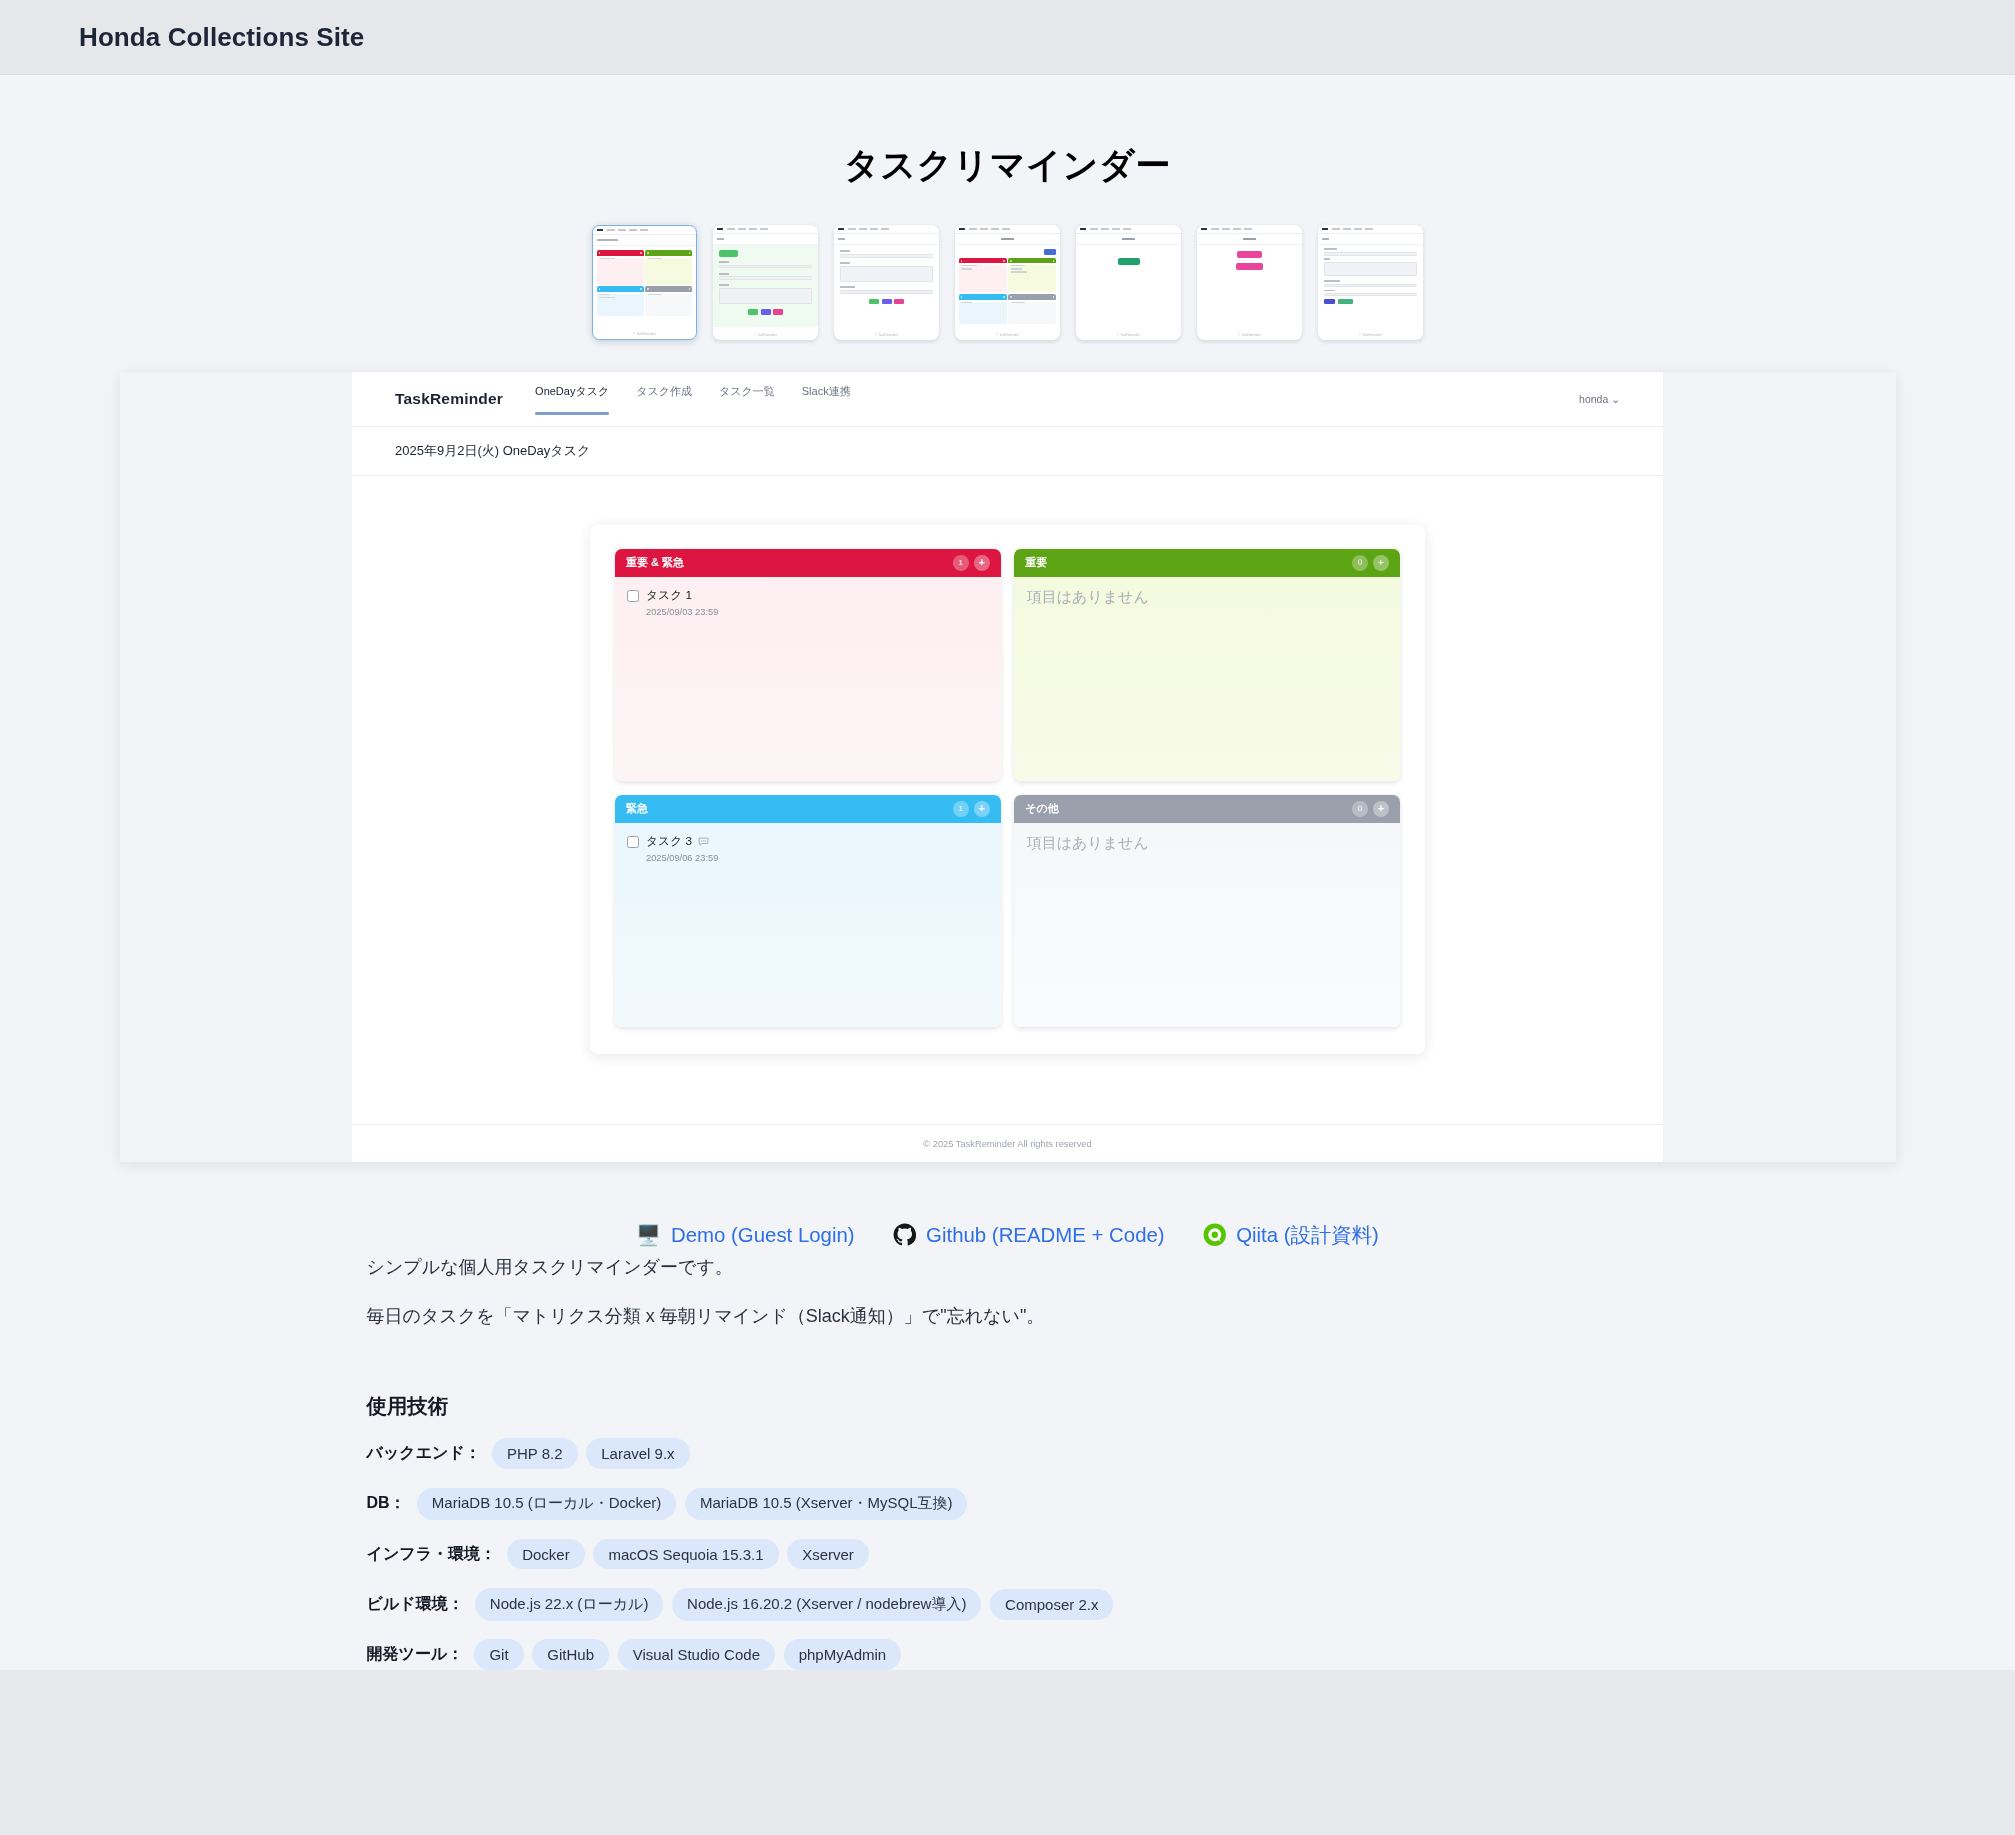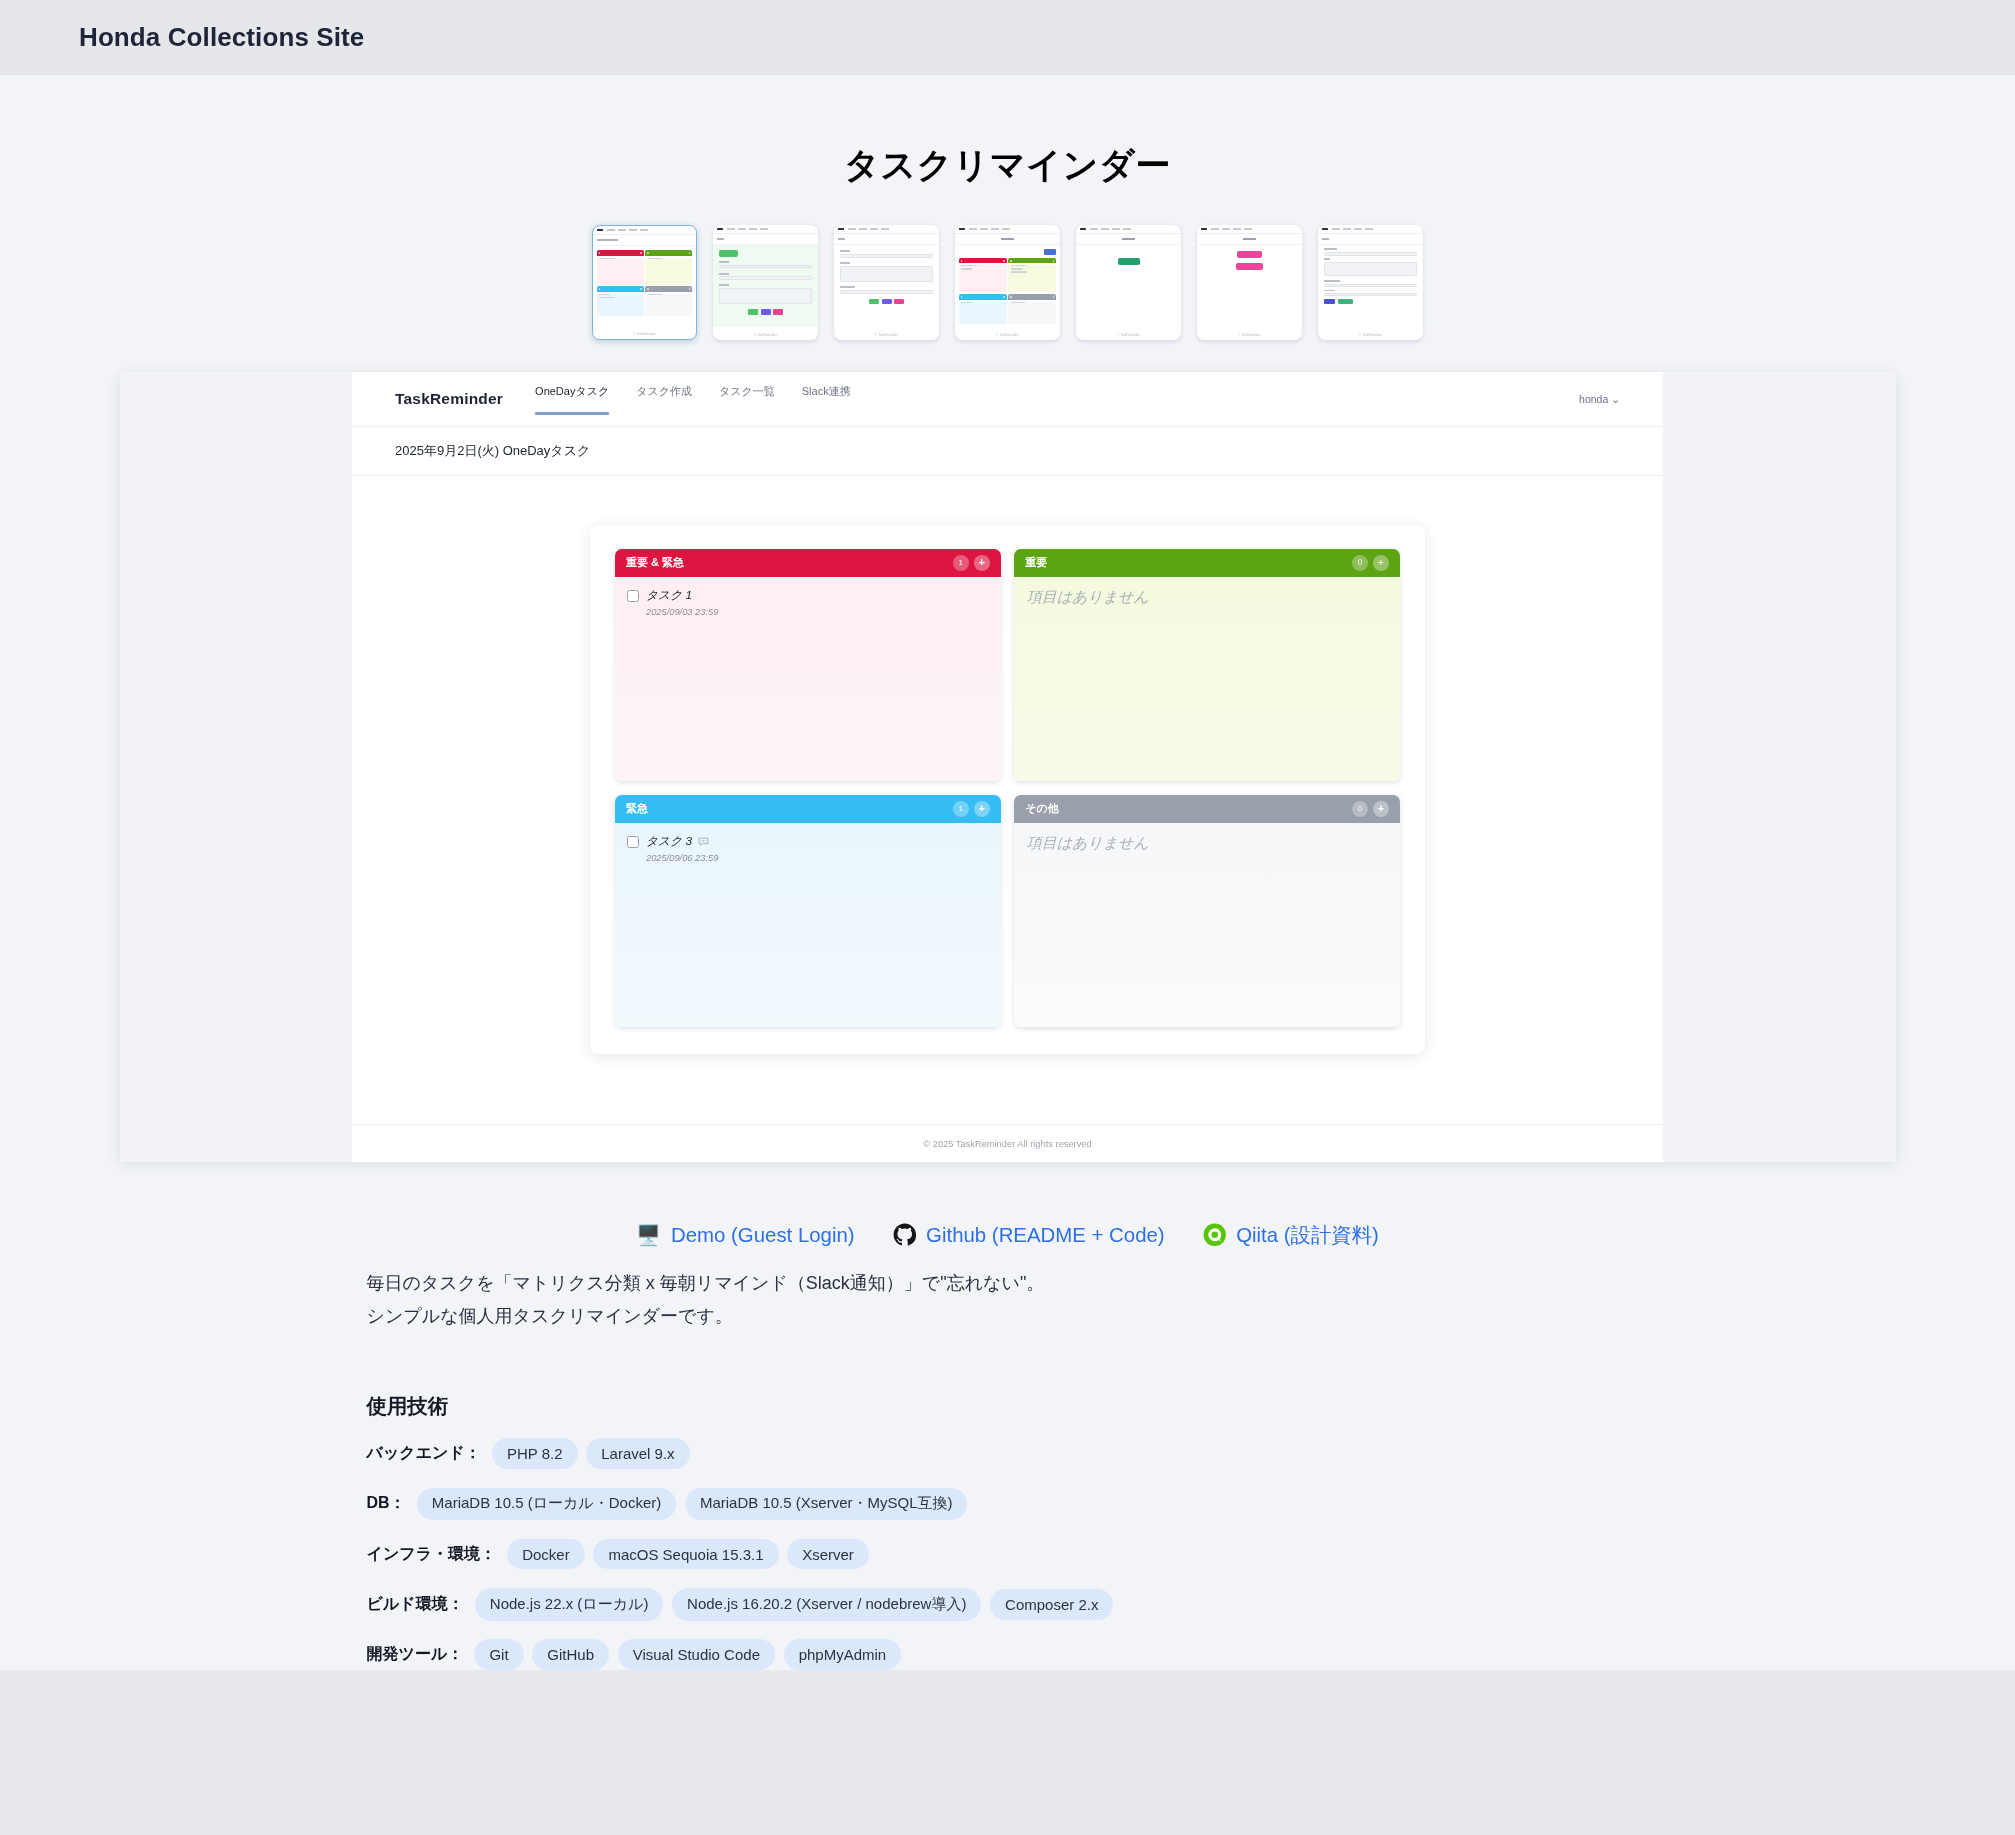--- a/index.html
+++ b/index.html
@@ -179,21 +179,21 @@
     display: flex; align-items: center; justify-content: center;
     font-size: 8px; font-weight: normal; color: #fff;
     margin-left: 5px;
   }
   .q-add {
     width: 16px; height: 16px; border-radius: 50%;
     background: rgba(255,255,255,.35);
     display: flex; align-items: center; justify-content: center;
     font-size: 11px; color: #fff; line-height: 1; margin-left: 5px;
   }
-  .q-body { height: 204px; padding: 11px 12.4px; font-style: italic; }
+  .q-body { height: 204px; padding: 11px 12.4px; }
   .q-body.lower { height: 204px; }
   .task-row { display: flex; align-items: flex-start; gap: 6.8px; }
   .task-check {
     width: 11.8px; height: 11.8px; border: 1.2px solid #9aa0ab;
     border-radius: 2.5px; background: #fff; flex: none; margin-top: 1.9px;
   }
   .task-main { }
   .task-name {
     font-size: 11.8px; color: #22262f;
     display: flex; align-items: center; gap: 5.6px;
@@ -626,22 +626,22 @@
       <svg width="23.5" height="23.5" viewBox="0 0 40 40">
         <circle cx="20" cy="20" r="19" fill="#55c500"></circle>
         <path d="M20 9a11 11 0 1 0 6.6 19.8l4 3.2-2.5-4.6A11 11 0 0 0 20 9zm0 5.5a5.5 5.5 0 1 1 0 11 5.5 5.5 0 0 1 0-11z" fill="#fff"></path>
       </svg>
       <span>Qiita (設計資料)</span>
     </a>
   </div>
 
   <div class="content section-pad">
 
+    <p class="overview-p" style="margin-top:5px">シンプルな個人用タスクリマインダーです。</p>
     <p class="overview-p">毎日のタスクを「マトリクス分類 x 毎朝リマインド（Slack通知）」で"忘れない"。</p>
-    <p class="overview-p" style="margin-top:5px">シンプルな個人用タスクリマインダーです。</p>
 
     <h2 class="sec-title">使用技術</h2>
 
 
     <div class="tech-row">
       <span class="tech-label">バックエンド：</span>
       <span class="chip">PHP 8.2</span>
       <span class="chip">Laravel 9.x</span>
     </div>
 

